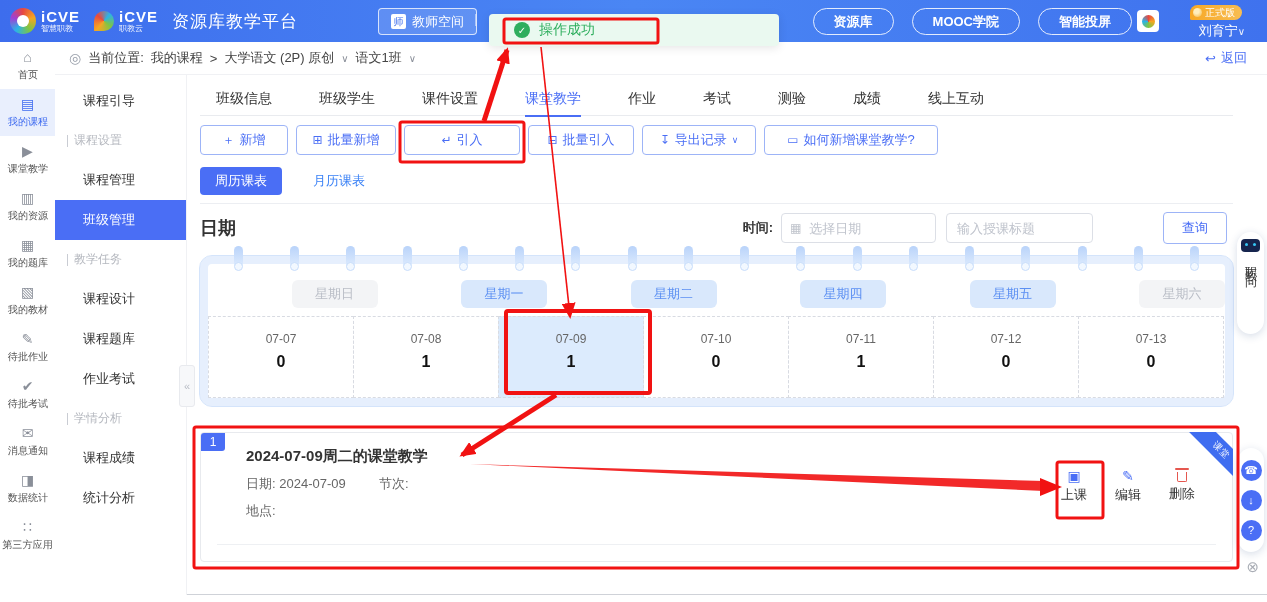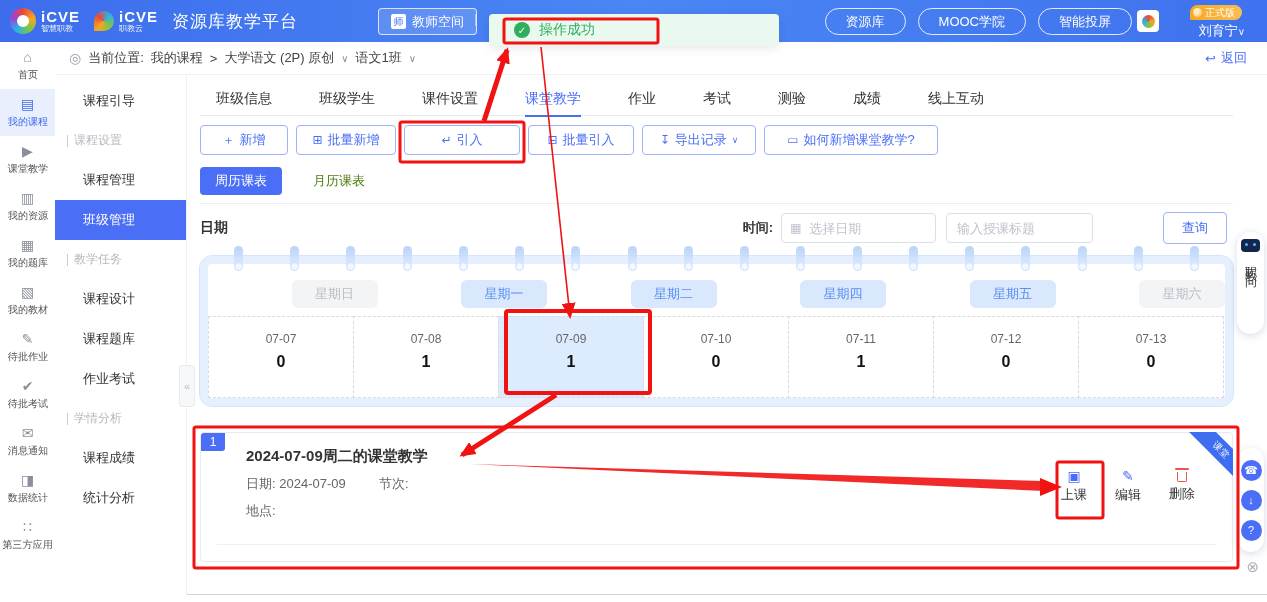--- a/index.html
+++ b/index.html
@@ -17,21 +17,21 @@
   .logo-txt b{font-size:15px;letter-spacing:1px;}
   .logo-txt small{font-size:8px;opacity:.92;}
   .logo-bfly{width:20px;height:20px;margin-left:14px;flex:none;border-radius:60% 60% 60% 5%;
           background:conic-gradient(from 40deg,#2bb3e8,#7ec544,#f5a623,#e8483f,#2bb3e8);}
   .hd-title{margin-left:14px;font-size:17px;letter-spacing:1px;}
   .hd-btn{position:absolute;left:378px;top:8px;height:25px;padding:0 12px;display:flex;align-items:center;gap:6px;
           border:1px solid rgba(255,255,255,.75);border-radius:4px;background:rgba(255,255,255,.14);font-size:13px;}
   .hd-btn .sq{width:15px;height:15px;background:#fff;color:#3d6ded;font-size:10px;border-radius:2px;
           display:flex;align-items:center;justify-content:center;}
   .hd-divider{position:absolute;left:474px;top:11px;color:rgba(255,255,255,.55);}
-  .hd-pills{position:absolute;right:135px;top:8px;display:flex;gap:12px;}
+  .hd-pills{position:absolute;right:135px;top:8px;display:flex;gap:18px;font-weight:bold;}
   .pill{height:25px;padding:0 20px;border:1px solid rgba(255,255,255,.85);border-radius:14px;
           display:flex;align-items:center;font-size:13px;}
   .hd-app{position:absolute;right:108px;top:10px;width:22px;height:22px;background:#fff;border-radius:4px;
           display:flex;align-items:center;justify-content:center;}
   .hd-app i{width:13px;height:13px;border-radius:50%;display:block;
           background:conic-gradient(#e8483f,#f5a623,#7ec544,#2bb3e8,#e8483f);}
   .hd-badge{position:absolute;right:25px;top:5px;height:15px;padding:0 7px 0 15px;border-radius:8px 8px 8px 2px;
           background:linear-gradient(90deg,#f7a825,#f8bd52);font-size:10px;color:#fff;display:flex;align-items:center;}
   .hd-badge::before{content:"";position:absolute;left:3px;top:3px;width:9px;height:9px;border-radius:50%;
           background:radial-gradient(circle at 40% 35%,#ffeebc 30%,#f4b33c);}
@@ -78,24 +78,24 @@
         display:flex;gap:47px;align-items:center;padding-left:16px;box-sizing:border-box;font-size:14px;}
   .tab{color:#333;cursor:pointer;height:100%;display:flex;align-items:center;}
   .tab.active{color:#4a6ef5;border-bottom:2px solid #4a6ef5;margin-bottom:-1px;}
   .toolbar{position:absolute;top:50px;left:14px;display:flex;gap:8px;}
   .btn-outline{height:30px;border:1px solid #9db4f7;border-radius:4px;background:#fff;color:#4a6ef5;
         font-size:13px;display:flex;align-items:center;justify-content:center;gap:5px;cursor:pointer;box-sizing:border-box;}
   .btn-outline .bico{font-size:12px;}
   .btn-outline .bchev{font-size:9px;}
   .view-tabs{position:absolute;top:92px;left:14px;width:1033px;height:37px;border-bottom:1px solid #eceef2;
         display:flex;gap:16px;box-sizing:border-box;}
-  .vtab{height:28px;padding:0 15px;border-radius:4px;display:flex;align-items:center;font-size:13px;color:#4d7c0f;cursor:pointer;}
+  .vtab{height:28px;padding:0 15px;border-radius:4px;display:flex;align-items:center;font-size:13px;color:#3b82f6;cursor:pointer;}
   .vtab.active{background:#4a6ef5;color:#fff;}
   .filter-row{position:absolute;top:137px;left:14px;width:1033px;display:flex;align-items:center;}
-  .sec-label{font-size:14px;font-weight:bold;color:#333;text-align:center;}
+  .sec-label{font-size:18px;font-weight:bold;color:#333;text-align:center;}
   .f-right{margin-left:auto;display:flex;align-items:center;margin-right:6px;}
   .f-lbl{font-size:13px;color:#333;font-weight:bold;margin-right:8px;}
   .f-input{height:30px;border:1px solid #dcdfe6;border-radius:4px;display:flex;align-items:center;gap:6px;
         padding:0 8px;box-sizing:border-box;background:#fff;}
   .f-input input{border:none;outline:none;font-size:13px;width:100%;color:#333;background:transparent;
         font-family:inherit;}
   .f-input input::placeholder{color:#bfc3cc;}
   .cal-ico{color:#c0c4cc;font-size:12px;}
   .btn-search{width:62px;height:30px;border:1px solid #9db4f7;border-radius:4px;background:#fff;color:#4a6ef5;
         font-size:13px;display:flex;align-items:center;justify-content:center;cursor:pointer;}

